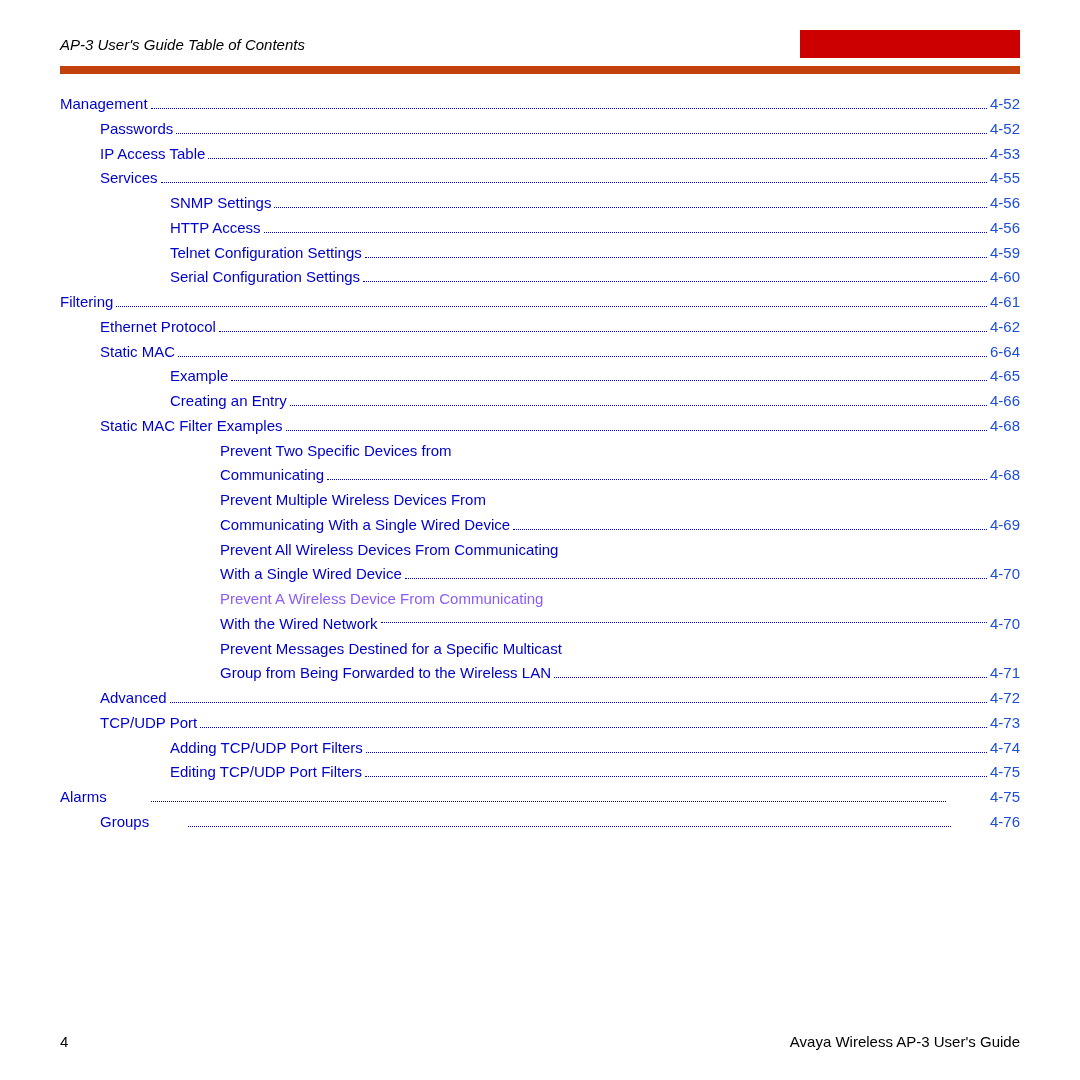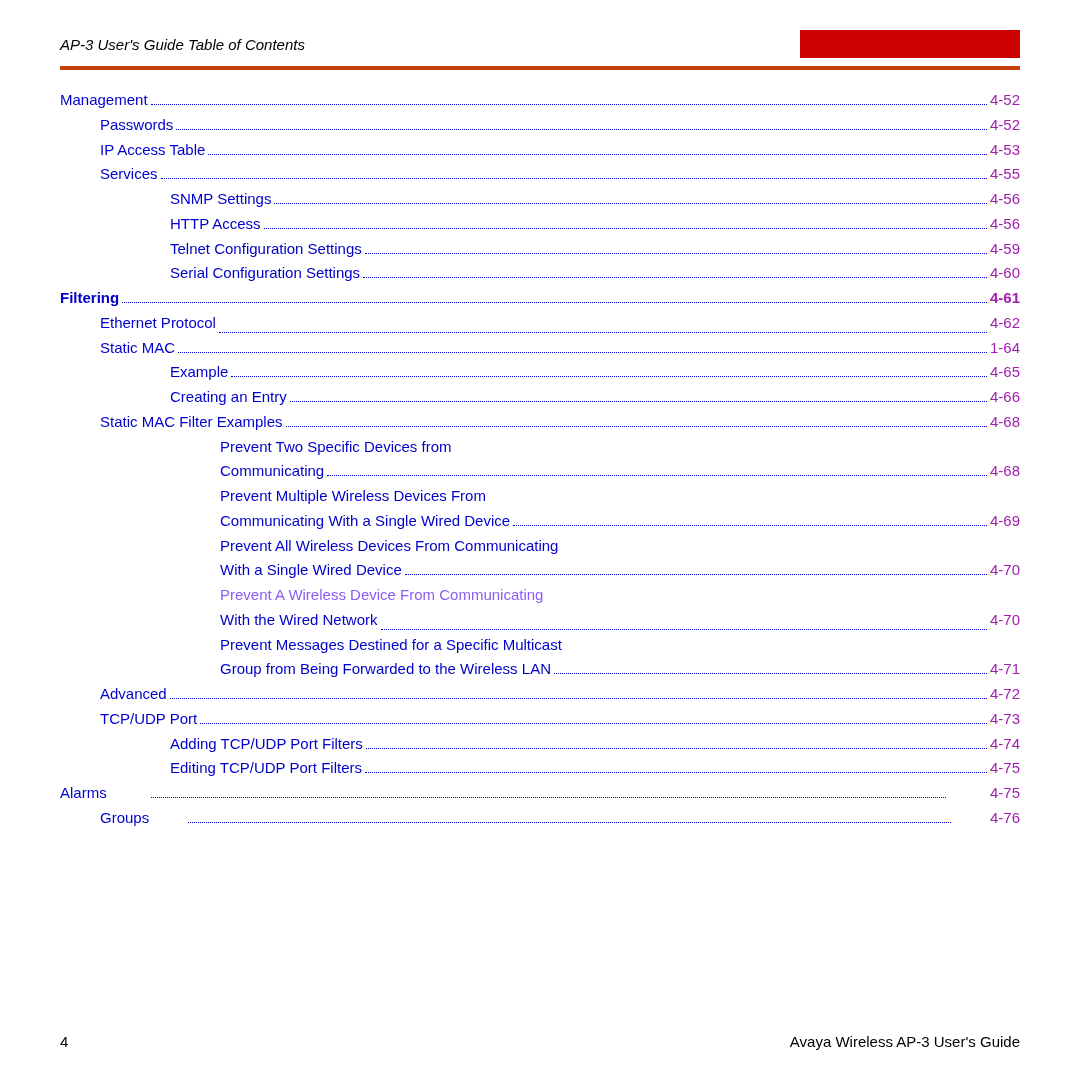--- a/index.html
+++ b/index.html
@@ -19,21 +19,21 @@
       padding: 30px 60px 30px 60px;
       display: flex;
       flex-direction: column;
     }
     .header {
       display: flex;
       justify-content: space-between;
       align-items: center;
       margin-bottom: 18px;
       padding-bottom: 8px;
-      border-bottom: 4px solid #c2410c;
+      border-bottom: 8px solid #c2410c;
     }
     .header-title {
       font-style: italic;
       font-size: 15px;
       color: #000;
     }
     .header-red-bar {
       width: 220px;
       height: 28px;
       background: #cc0000;
@@ -52,21 +52,21 @@
       text-decoration: none;
       white-space: nowrap;
     }
     .toc-dots {
       flex: 1;
       border-bottom: 1px dotted #0000cc;
       margin: 0 3px 3px 3px;
       min-width: 10px;
     }
     .toc-page {
-      color: #a21caf;
+      color: #1d4ed8;
       white-space: nowrap;
       font-size: 15px;
     }
     .footer {
       display: flex;
       justify-content: space-between;
       align-items: center;
       margin-top: 18px;
       padding-top: 6px;
     }
@@ -122,34 +122,34 @@
       <div class="toc-entry" style="padding-left: 110px;">
         <a href="#">Telnet Configuration Settings</a>
         <span class="toc-dots"></span>
         <span class="toc-page">4-59</span>
       </div>
       <div class="toc-entry" style="padding-left: 110px;">
         <a href="#">Serial Configuration Settings</a>
         <span class="toc-dots"></span>
         <span class="toc-page">4-60</span>
       </div>
-      <div class="toc-entry" style="padding-left: 0px; font-weight: bold;">
+      <div class="toc-entry" style="padding-left: 0px;">
         <a href="#">Filtering</a>
         <span class="toc-dots"></span>
         <span class="toc-page">4-61</span>
       </div>
-      <div class="toc-entry" style="padding-left: 40px; align-items: flex-end;">
+      <div class="toc-entry" style="padding-left: 40px;">
         <a href="#">Ethernet Protocol</a>
         <span class="toc-dots"></span>
         <span class="toc-page">4-62</span>
       </div>
       <div class="toc-entry" style="padding-left: 40px;">
         <a href="#">Static MAC</a>
         <span class="toc-dots"></span>
-        <span class="toc-page">1-64</span>
+        <span class="toc-page">6-64</span>
       </div>
       <div class="toc-entry" style="padding-left: 110px;">
         <a href="#">Example</a>
         <span class="toc-dots"></span>
         <span class="toc-page">4-65</span>
       </div>
       <div class="toc-entry" style="padding-left: 110px;">
         <a href="#">Creating an Entry</a>
         <span class="toc-dots"></span>
         <span class="toc-page">4-66</span>
@@ -178,21 +178,21 @@
       <div style="padding-left: 160px; line-height: 1.65; display: block;">
         <div style="display: block; color: rgb(0, 0, 204); line-height: 1.65;"><a href="#" style="color: rgb(0, 0, 204); text-decoration: none;">Prevent All Wireless Devices From Communicating</a></div>
         <div style="display: flex; align-items: baseline; line-height: 1.65;">
           <a href="#" style="color: rgb(0, 0, 204); text-decoration: none; white-space: nowrap;">With a Single Wired Device</a>
           <span class="toc-dots"></span>
           <span class="toc-page">4-70</span>
         </div>
       </div>
       <div style="padding-left: 160px; line-height: 1.65; display: block;">
         <div style="display: block; color: rgb(0, 0, 204); line-height: 1.65;"><a href="#" style="color: #8b5cf6; text-decoration: none;">Prevent A Wireless Device From Communicating</a></div>
-        <div style="display: flex; align-items: flex-end; line-height: 1.65;">
+        <div style="display: flex; align-items: center; line-height: 1.65;">
           <a href="#" style="color: rgb(0, 0, 204); text-decoration: none; white-space: nowrap;">With the Wired Network</a>
           <span class="toc-dots"></span>
           <span class="toc-page">4-70</span>
         </div>
       </div>
       <div style="padding-left: 160px; line-height: 1.65; display: block;">
         <div style="display: block; color: rgb(0, 0, 204); line-height: 1.65;"><a href="#" style="color: rgb(0, 0, 204); text-decoration: none;">Prevent Messages Destined for a Specific Multicast</a></div>
         <div style="display: flex; align-items: baseline; line-height: 1.65;">
           <a href="#" style="color: rgb(0, 0, 204); text-decoration: none; white-space: nowrap;">Group from Being Forwarded to the Wireless LAN</a>
           <span class="toc-dots"></span>

